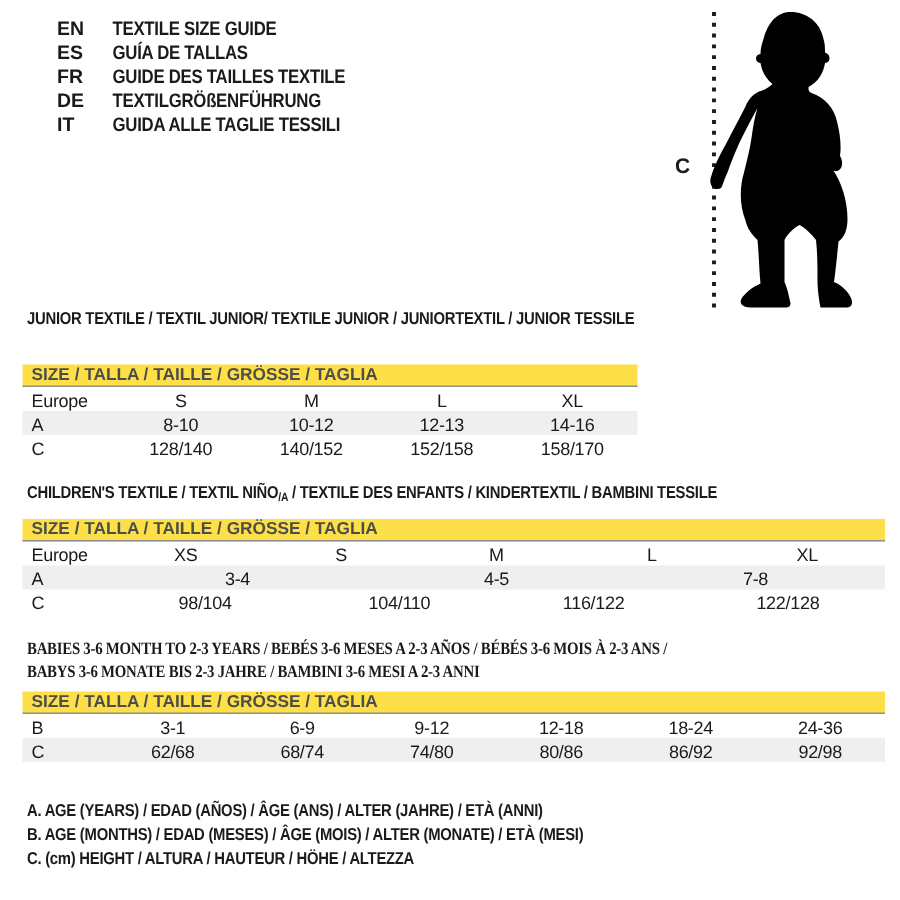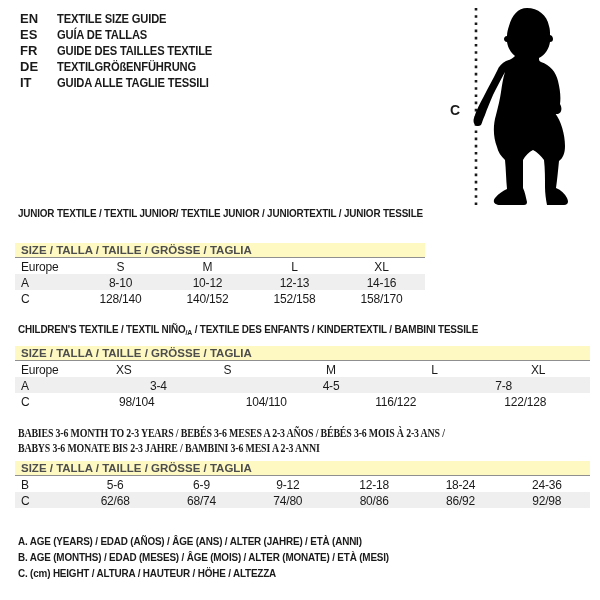--- a/index.html
+++ b/index.html
@@ -10,40 +10,40 @@
     color: #1a1a1a;
     position: relative;
     overflow: hidden;
   }
   .abs { position: absolute; }
 
   
   .cond { display: inline-block; transform: scaleX(0.86); transform-origin: 0 50%; white-space: nowrap; letter-spacing: -0.2px; }
 
   
-  .langs { left: 20px; top: 11px; }
+  .langs { left: 38px; top: 11px; }
   .langrow { height: 16px; line-height: 16px; font-weight: bold; font-size: 13px; }
   .langrow .code { display: inline-block; width: 37px; }
 
   
   .figure { left: 440px; top: 2px; width: 150px; height: 212px; }
   .figure svg { display: block; width: 150px; height: 212px; }
   .clabel { position: absolute; left: 2px; top: 100px; width: 26px; text-align: center;
             font-weight: bold; font-size: 14px; }
 
   
   .ttitle { margin: 0; font-size: 11.5px; font-weight: bold; line-height: 15px; }
   .tline { display: block; transform: scaleX(0.86); transform-origin: 0 50%; white-space: nowrap; letter-spacing: -0.2px; }
   .subA { font-size: 8px; vertical-align: -2px; }
 
   
   .sizetable { box-sizing: border-box; }
   .bar {
     height: 15px; line-height: 14px;
-    background: #fef9c3; color: #4d4d4d;
+    background: #fde047; color: #4d4d4d;
     font-weight: bold; font-size: 11.5px;
     padding-left: 6px;
     border-bottom: 1px solid #8f8f8f;
     box-sizing: border-box;
     overflow: hidden;
   }
   .trow { display: flex; height: 16px; align-items: flex-end; font-size: 12px; letter-spacing: -0.2px; }
   .trow.band { background: #efefef; }
   .tlabel { padding-left: 6px; box-sizing: border-box; }
   .t1 .tlabel { width: 62px; }
@@ -197,21 +197,21 @@
   <h2 class="abs ttitle" style="left:18px; top:426px;font-family:Liberation Serif, serif;">
     <span class="tline">BABIES 3-6 MONTH TO 2-3 YEARS / BEBÉS 3-6 MESES A 2-3 AÑOS / BÉBÉS 3-6 MOIS À 2-3 ANS /</span>
     <span class="tline">BABYS 3-6 MONATE BIS 2-3 JAHRE / BAMBINI 3-6 MESI A 2-3 ANNI</span>
   </h2>
   <div class="abs sizetable t3 t3tbl">
     <div class="bar">
       <span>SIZE / TALLA / TAILLE / GRÖSSE / TAGLIA</span>
     </div>
     <div class="trow">
       <span class="tlabel">B</span>
-      <span class="tcell">5-6</span>
+      <span class="tcell">3-1</span>
       <span class="tcell">6-9</span>
       <span class="tcell">9-12</span>
       <span class="tcell">12-18</span>
       <span class="tcell">18-24</span>
       <span class="tcell">24-36</span>
     </div>
     <div class="trow band">
       <span class="tlabel">C</span>
       <span class="tcell">62/68</span>
       <span class="tcell">68/74</span>

